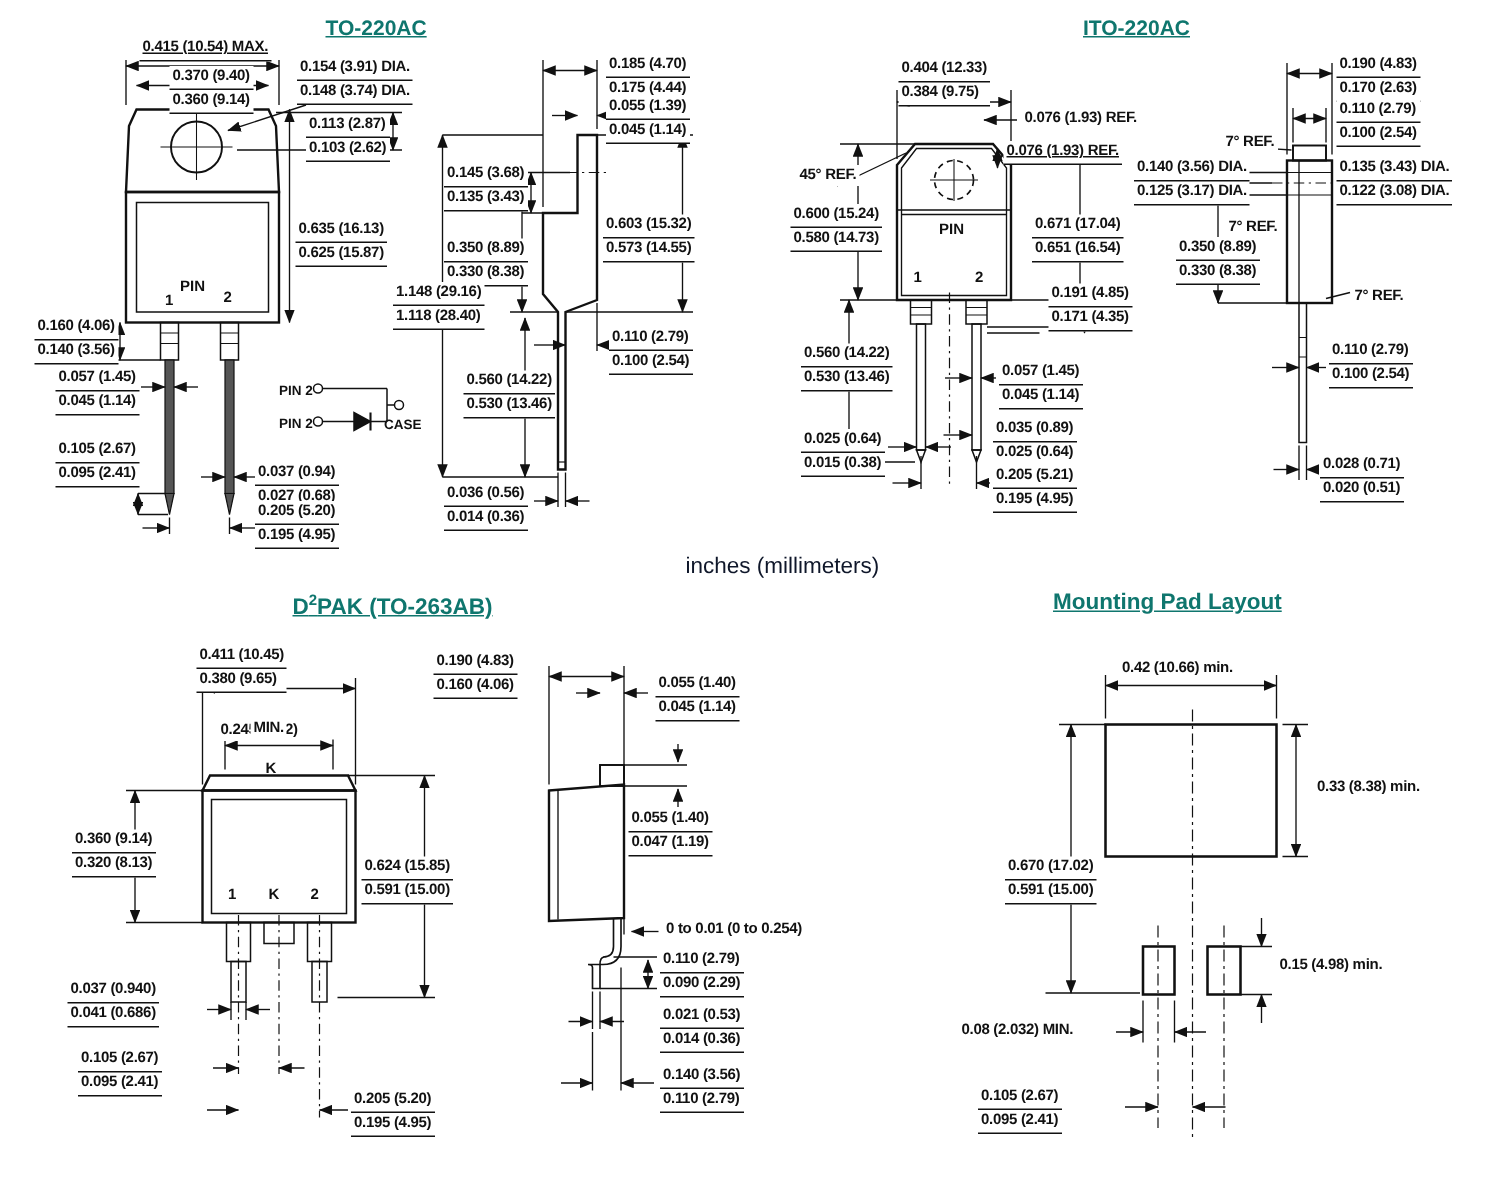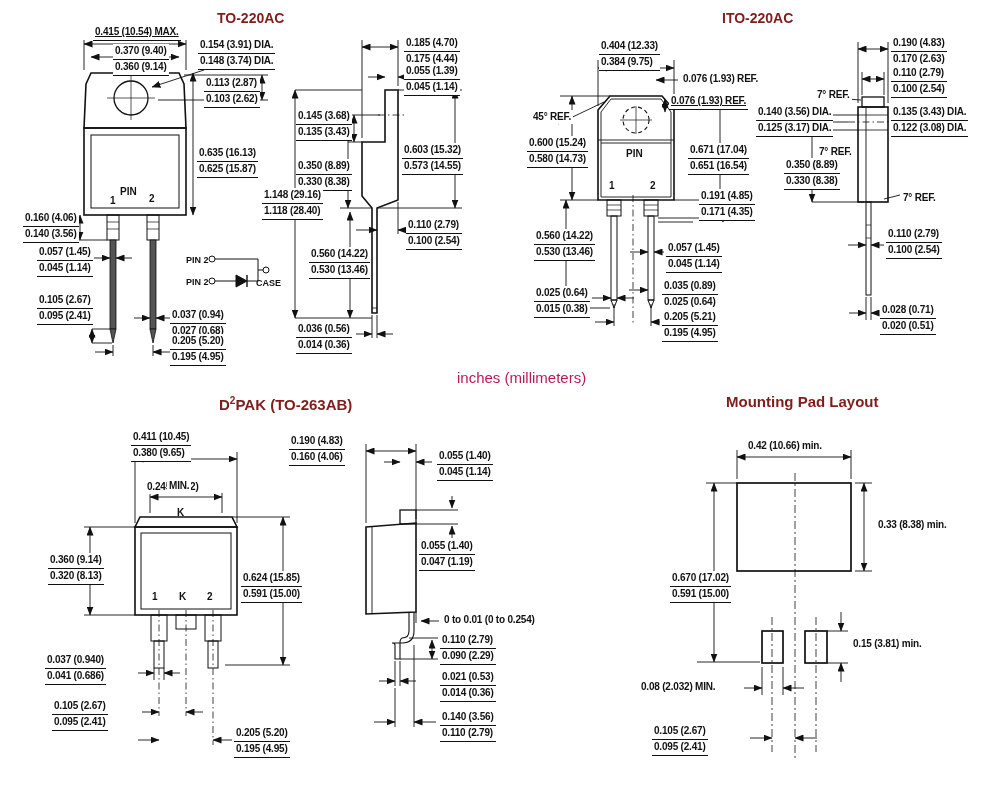--- a/index.html
+++ b/index.html
@@ -6,23 +6,23 @@
   #page{position:relative;width:1000px;height:789px;background:#fff;overflow:hidden;
         font-family:"Liberation Sans",sans-serif;color:#111;}
   svg.lines{position:absolute;left:0;top:0;}
   .dim{position:absolute;background:#fff;color:#111;white-space:nowrap;
        font:700 10px/14px "Liberation Sans",sans-serif;letter-spacing:-0.2px;z-index:3;}
   .dim span{display:block;padding:0 2px;}
   .pair span{border-bottom:1.2px solid #111;padding-bottom:1px;}
   .single.u span{border-bottom:1.2px solid #111;padding-bottom:1px;text-decoration:underline;}
   .lbl{position:absolute;background:transparent;color:#111;z-index:3;
        font:700 10px/12px "Liberation Sans",sans-serif;white-space:nowrap;}
-  .h{position:absolute;font:700 14px/16px "Liberation Sans",sans-serif;color:#7f1d1d;z-index:3;white-space:nowrap;}
-  .h.big{font-size:15px;margin-left:24px;}
-  .units{position:absolute;font:400 15px/18px "Liberation Sans",sans-serif;color:#be185d;z-index:3;}
+  .h{position:absolute;font:700 14px/16px "Liberation Sans",sans-serif;color:#0f766e;z-index:3;white-space:nowrap;text-decoration:underline;}
+  .h.big{font-size:15px;}
+  .units{position:absolute;font:400 15px/18px "Liberation Sans",sans-serif;color:#0f172a;z-index:3;}
   sup{font-size:10px;}
 </style>
 </head>
 <body>
 
 <div id="page">
 
 <svg class="lines" width="1000" height="789" viewBox="0 0 1000 789">
   <defs>
     <marker id="mE" markerWidth="9" markerHeight="7" refX="8.5" refY="3.5" orient="auto" markerUnits="userSpaceOnUse">
@@ -493,21 +493,21 @@
       <span>0.42 (10.66) min.</span>
     </div>
   <div class="dim single" style="left:876px;top:518px">
       <span>0.33 (8.38) min.</span>
     </div>
   <div class="dim pair" style="left:670px;top:571px">
       <span>0.670 (17.02)</span>
       <span>0.591 (15.00)</span>
     </div>
   <div class="dim single" style="left:851px;top:637px">
-      <span>0.15 (3.81) min.</span>
+      <span>0.15 (4.98) min.</span>
     </div>
   <div class="dim single" style="left:639px;top:680px">
       <span>0.08 (2.032) MIN.</span>
     </div>
   <div class="dim pair" style="left:652px;top:724px">
       <span>0.105 (2.67)</span>
       <span>0.095 (2.41)</span>
     </div>
 
 </div>

